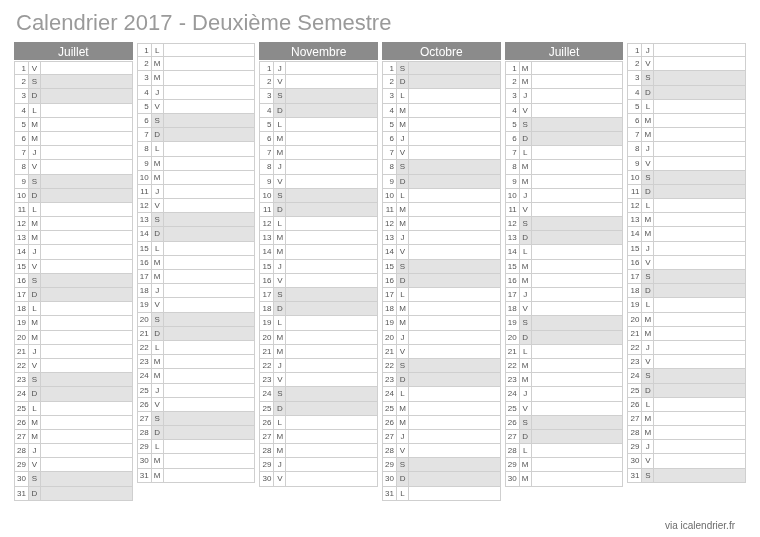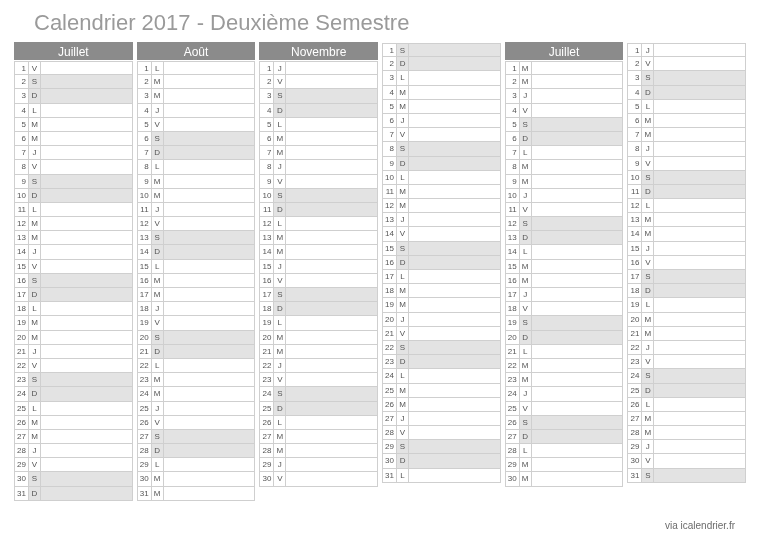--- a/index.html
+++ b/index.html
@@ -12,21 +12,21 @@
     width: 760px;
     height: 537px;
     position: relative;
     box-sizing: border-box;
     padding: 10px 14px 0 14px;
   }
   .title {
     color: #9a9a9a;
     font-size: 22px;
     font-weight: 400;
-    margin: 0 0 6px 20px;
+    margin: 0 0 6px 2px;
   }
   .months {
     display: flex;
     gap: 4px;
   }
   .month {
     flex: 1 1 0;
     min-width: 0;
   }
   .month-header {
@@ -237,21 +237,20 @@
         <div class="dw">S</div>
         <div class="cell"></div>
       </div>
       <div class="day-row weekend">
         <div class="num">31</div>
         <div class="dw">D</div>
         <div class="cell"></div>
       </div>
     </div>
     <div class="month">
-      <div class="month-header">Août</div>
       <div class="day-row first">
         <div class="num">1</div>
         <div class="dw">L</div>
         <div class="cell"></div>
       </div>
       <div class="day-row">
         <div class="num">2</div>
         <div class="dw">M</div>
         <div class="cell"></div>
       </div>
@@ -548,20 +547,21 @@
         <div class="dw">J</div>
         <div class="cell"></div>
       </div>
       <div class="day-row">
         <div class="num">30</div>
         <div class="dw">V</div>
         <div class="cell"></div>
       </div>
     </div>
     <div class="month">
+      <div class="month-header">Octobre</div>
       <div class="day-row first weekend">
         <div class="num">1</div>
         <div class="dw">S</div>
         <div class="cell"></div>
       </div>
       <div class="day-row weekend">
         <div class="num">2</div>
         <div class="dw">D</div>
         <div class="cell"></div>
       </div>

